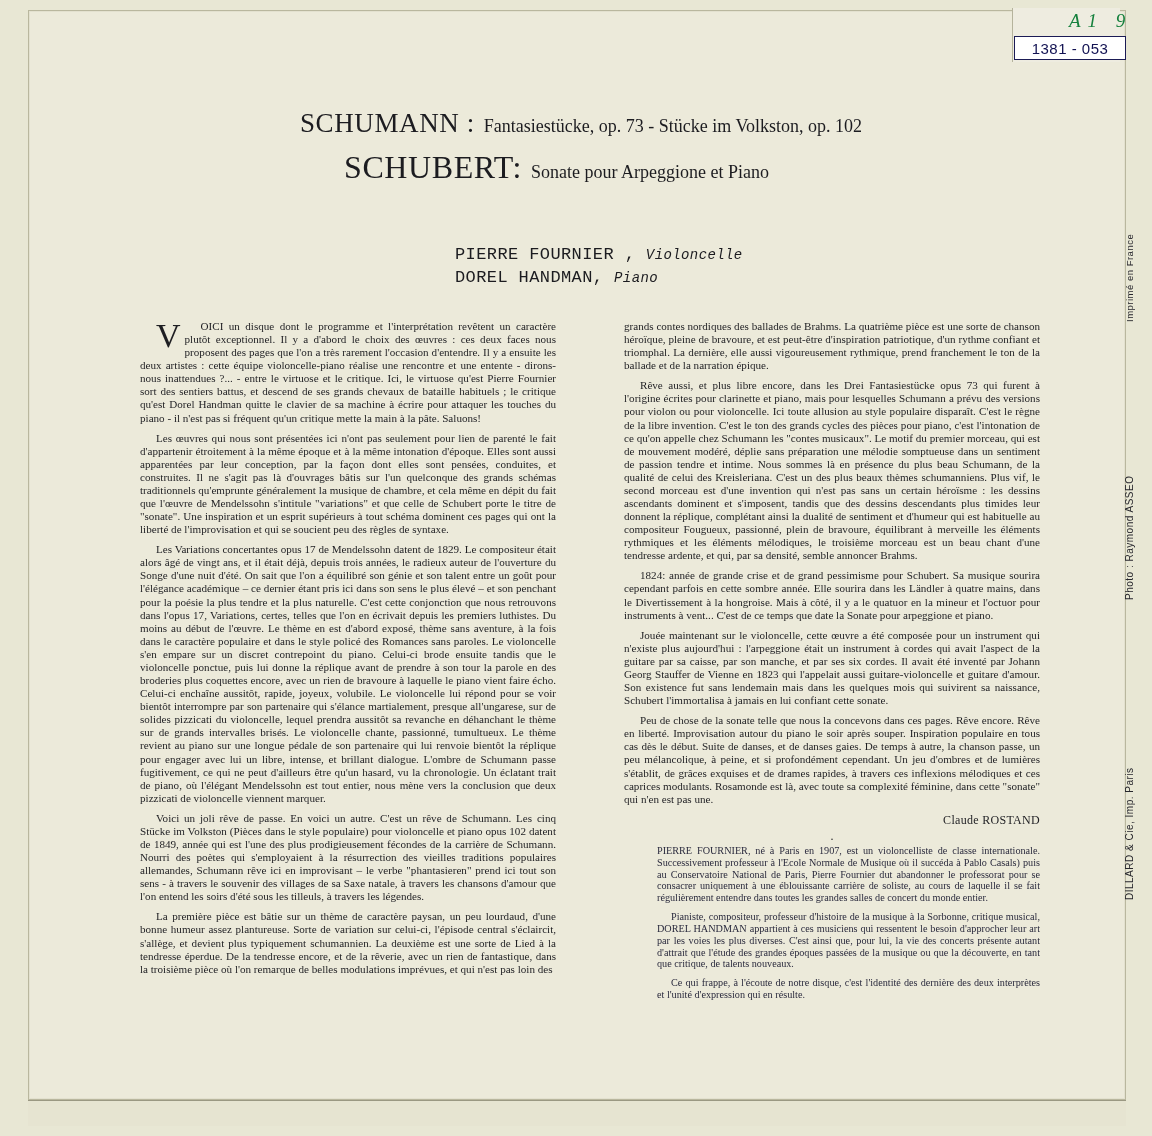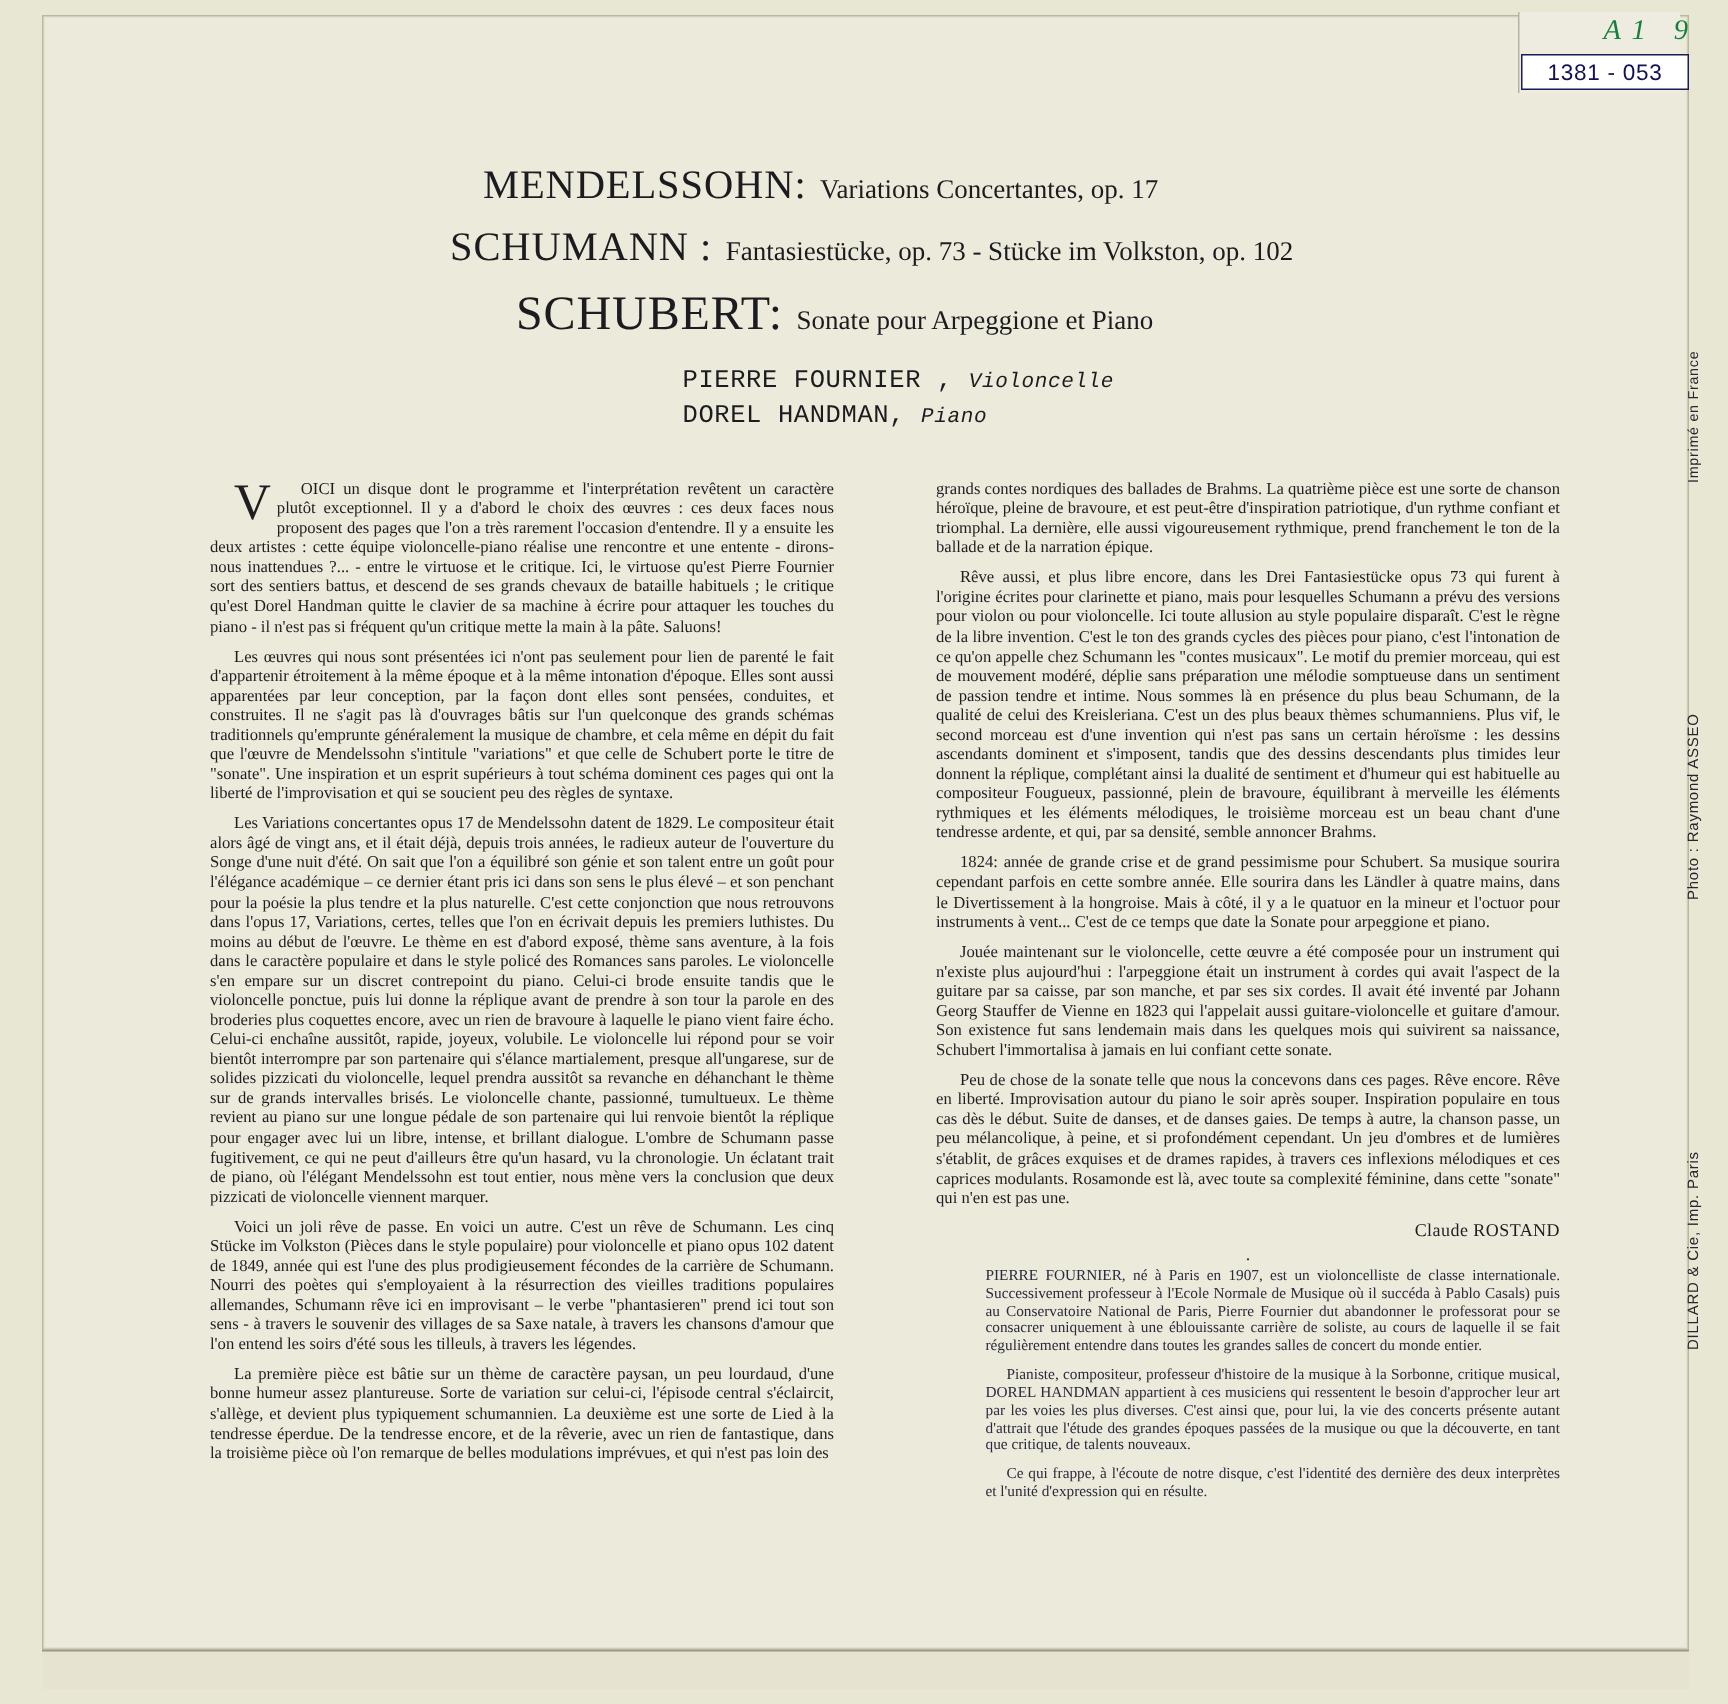--- a/index.html
+++ b/index.html
@@ -211,24 +211,20 @@
   <div class="sleeve-inner"></div>
   <div class="bottom-edge"></div>
 
   <div class="sticker"></div>
   <div class="sticker-handwriting">A1 9</div>
   <div class="sticker-box">
     <span>1381 - 053</span>
   </div>
 
   <div class="titles">
-    <div class="title-line t1">
-      <span class="composer">MENDELSSOHN:</span>
-      <span class="works">Variations Concertantes, op. 17</span>
-    </div>
     <div class="title-line t2">
       <span class="composer">SCHUMANN :</span>
       <span class="works">Fantasiestücke, op. 73 - Stücke im Volkston, op. 102</span>
     </div>
     <div class="title-line t3">
       <span class="composer">SCHUBERT:</span>
       <span class="works">Sonate pour Arpeggione et Piano</span>
     </div>
   </div>
 

